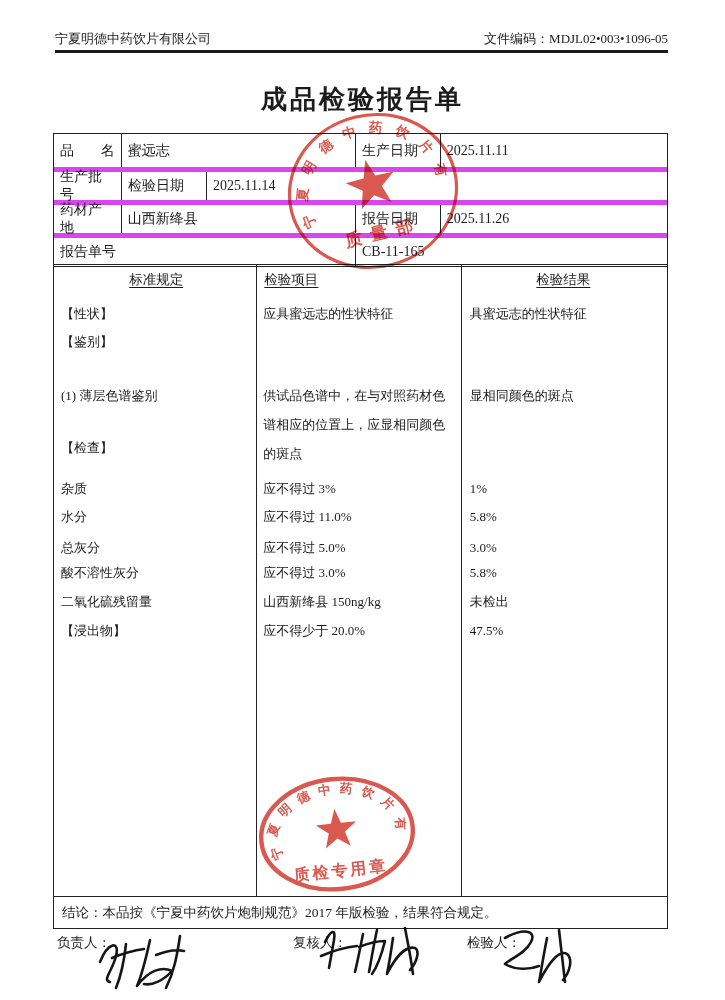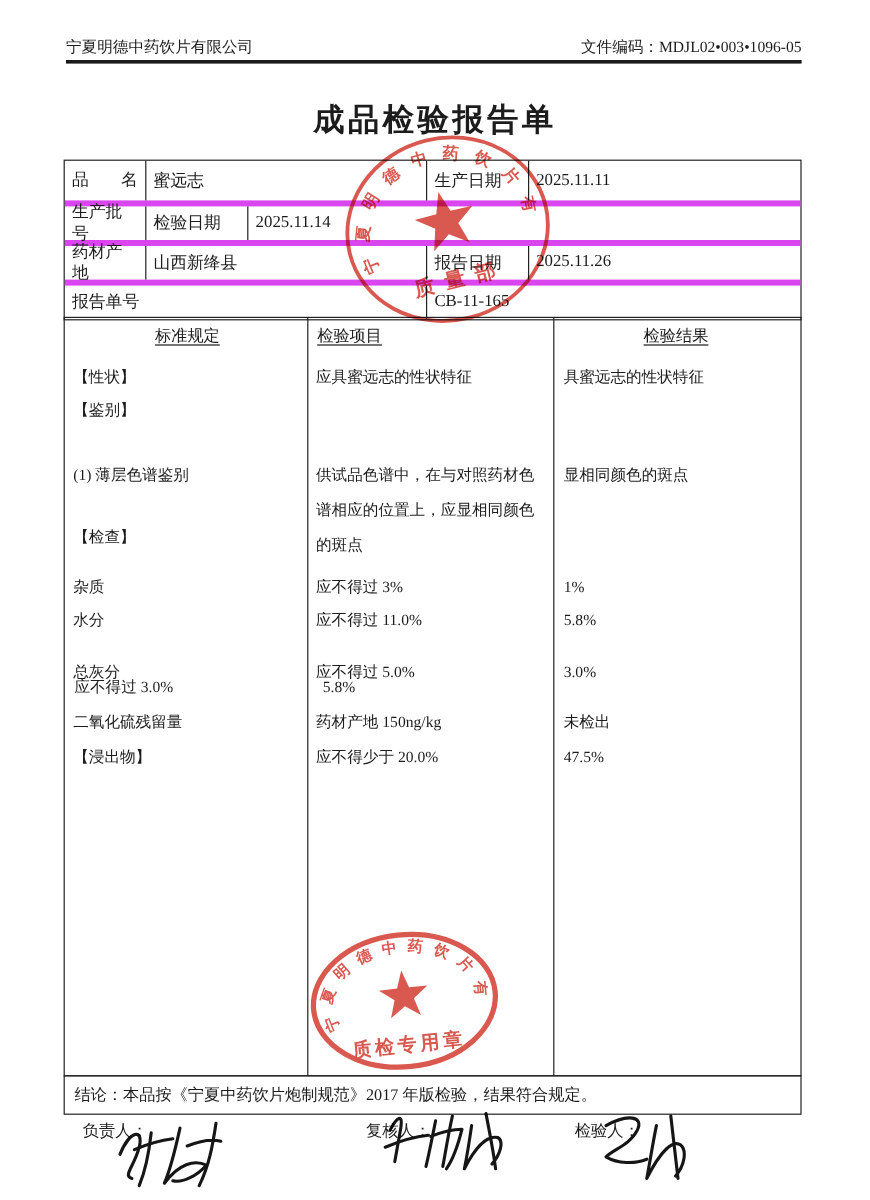--- a/index.html
+++ b/index.html
@@ -33,27 +33,27 @@
   .t2 .hc u{text-decoration:underline;text-underline-offset:3px;}
   .t2 .h-item{width:202px;padding-left:6px;text-align:left;}
   .t2 .h-std{width:205px;text-align:center;}
   .t2 .h-res{width:208px;text-align:center;}
   .t2 .trow{position:absolute;left:0;right:0;display:flex;font-size:13px;line-height:18px;}
   .t2 .tc{box-sizing:border-box;}
   .t2 .tc-item{width:202px;padding-left:7px;}
   .t2 .tc-std{width:205px;padding-left:8px;padding-right:2px;line-height:29px;margin-top:-6px;}
   .t2 .tc-res{width:208px;padding-left:10px;}
   .r1{top:40px;} .r2{top:68px;} .r3{top:100px;margin-top:22px;} .r4{top:174px;} .r5{top:215px;}
-  .r6{top:243px;} .r7{top:286px;} .r8{top:299px;} .r9{top:328px;} .r10{top:357px;}
+  .r6{top:243px;} .r7{top:274px;} .r8{top:299px;} .r9{top:328px;} .r10{top:357px;}
   
   .concl{position:absolute;left:53px;top:896px;width:615px;height:33px;border:1px solid #222;box-sizing:border-box;
          font-size:13.5px;line-height:31px;padding-left:8px;}
   
   .sigrow{position:absolute;top:934px;left:0;right:0;font-size:13.5px;}
-  .sigrow .lab{position:absolute;white-space:nowrap;margin-left:12px;}
+  .sigrow .lab{position:absolute;white-space:nowrap;}
   .lab-resp{left:57px;} .lab-rev{left:293px;} .lab-insp{left:467px;}
   
   .stamp{position:absolute;mix-blend-mode:multiply;opacity:0.9;}
   .stamp-top{left:278px;top:103px;}
   .stamp-bottom{left:252px;top:772px;}
   .sig{position:absolute;mix-blend-mode:multiply;}
   .sig1{left:92px;top:928px;}
   .sig2{left:315px;top:916px;}
   .sig3{left:495px;top:920px;}
 </style>
@@ -137,26 +137,27 @@
       <div class="tc tc-item">水分</div>
       <div class="tc tc-std" style="line-height:18px;margin-top:0;">应不得过 11.0%</div>
       <div class="tc tc-res">5.8%</div>
     </div>
     <div class="trow r7">
       <div class="tc tc-item">总灰分</div>
       <div class="tc tc-std" style="line-height:18px;margin-top:0;">应不得过 5.0%</div>
       <div class="tc tc-res">3.0%</div>
     </div>
     <div class="trow r8">
+      <div class="tc tc-item">酸不溶性灰分</div>
       <div class="tc tc-std" style="line-height:18px;margin-top:0;">应不得过 3.0%</div>
       <div class="tc tc-res">5.8%</div>
     </div>
     <div class="trow r9">
       <div class="tc tc-item">二氧化硫残留量</div>
-      <div class="tc tc-std" style="line-height:18px;margin-top:0;">药材产地 150ng/kg</div>
+      <div class="tc tc-std" style="line-height:18px;margin-top:0;">山西新绛县 150ng/kg</div>
       <div class="tc tc-res">未检出</div>
     </div>
     <div class="trow r10">
       <div class="tc tc-item">【浸出物】</div>
       <div class="tc tc-std" style="line-height:18px;margin-top:0;">应不得少于 20.0%</div>
       <div class="tc tc-res">47.5%</div>
     </div>
   </div>
 
   <div class="concl">

